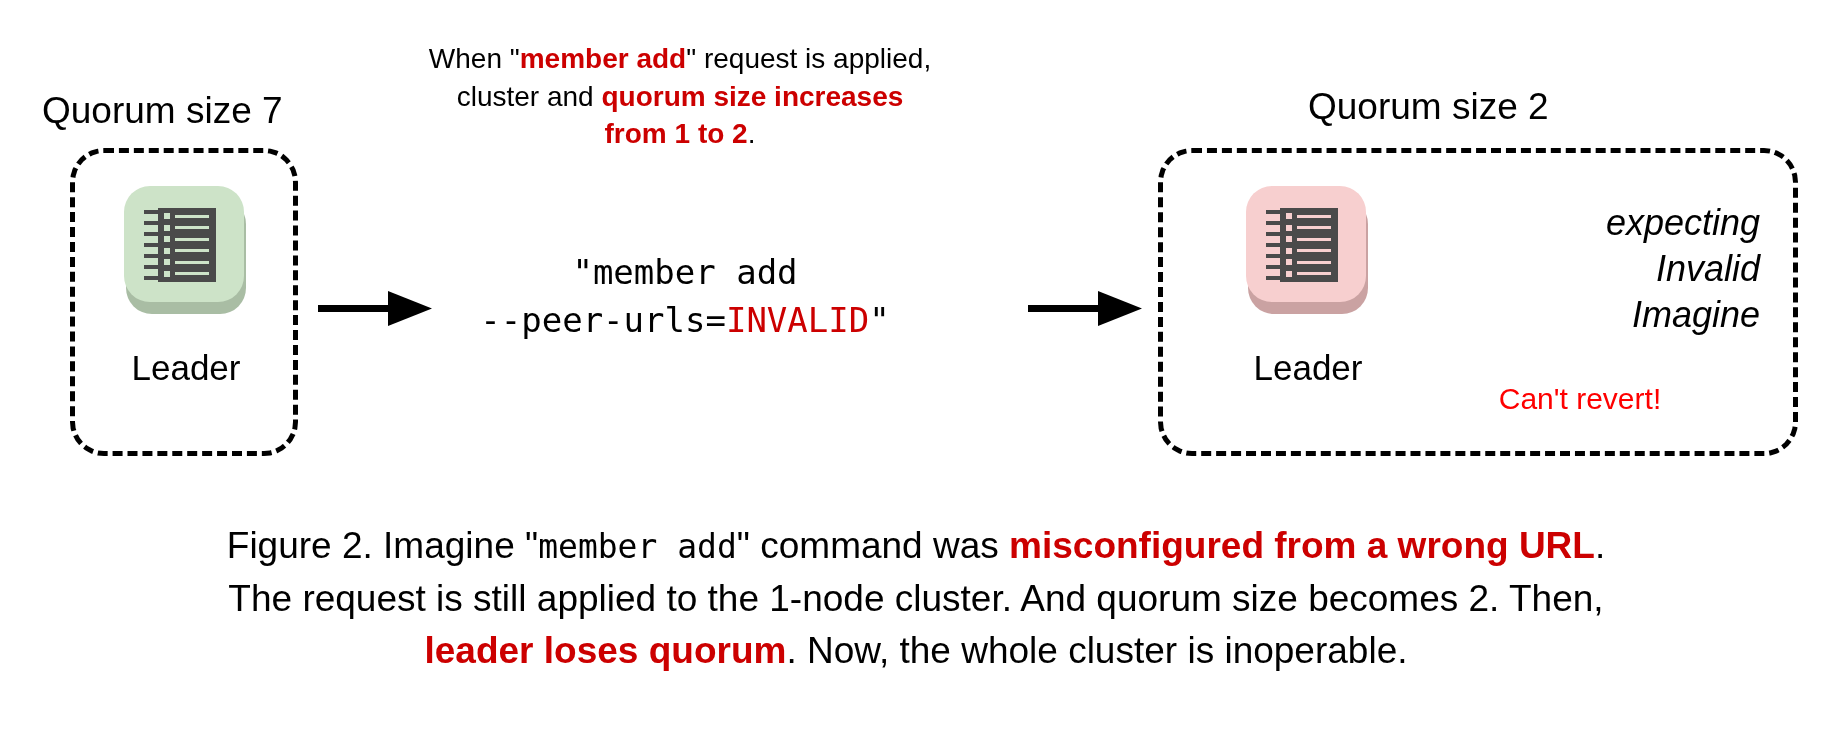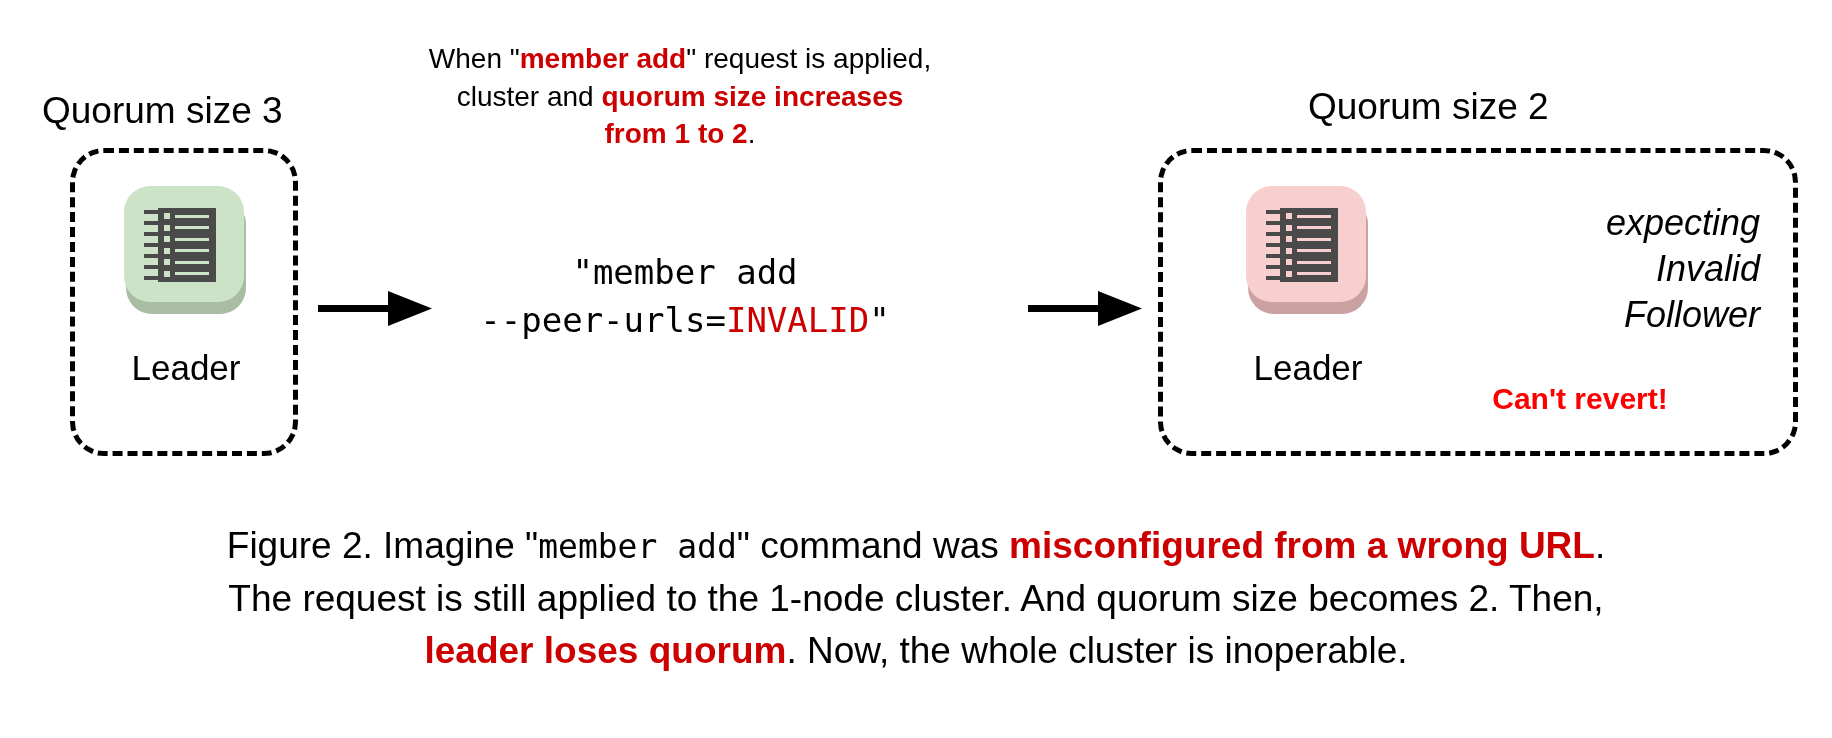--- a/index.html
+++ b/index.html
@@ -150,21 +150,21 @@
     line-height: 1.28;
     font-style: italic;
   }
   #cant-revert {
     position: absolute;
     left: 1430px;
     top: 382px;
     width: 300px;
     text-align: center;
     font-size: 30px;
-    font-weight: bold;
+    font-weight: normal;
     color: #fe0000;
   }
 
   
   #figure-caption {
     position: absolute;
     left: 40px;
     top: 520px;
     width: 1752px;
     text-align: center;
@@ -175,21 +175,21 @@
 </style>
 </head>
 <body>
 
 <div id="top-caption">
   <span>When "</span><span class="red-bold">member add</span><span>" request is applied,</span><br>
   <span>cluster and </span><span class="red-bold">quorum size increases</span><br>
   <span class="red-bold">from 1 to 2</span><span>.</span>
 </div>
 
-<div class="quorum-label" id="quorum-label-left">Quorum size 3</div>
+<div class="quorum-label" id="quorum-label-left">Quorum size 7</div>
 <div class="cluster-box" id="box-left"></div>
 
 <div class="node" id="node-left">
   <div class="node-icon-wrap">
     <div class="node-icon-shadow shadow-green"></div>
     <div class="node-icon-tile tile-green">
       <div class="rack-ticks">
         <div class="rack-tick"></div>
           <div class="rack-tick"></div>
           <div class="rack-tick"></div>
@@ -295,21 +295,21 @@
         </div>
       </div>
     </div>
   </div>
   <div class="node-label">Leader</div>
 </div>
 
 <div id="expecting-block">
   <span>expecting</span><br>
   <span>Invalid</span><br>
-  <span>Follower</span>
+  <span>Imagine</span>
 </div>
 
 <div id="cant-revert">Can't revert!</div>
 
 <div id="figure-caption">
   <span class="ital">Figure 2.</span><span> Imagine "</span><span class="mono">member add</span><span>" command was </span><span class="red-bold">misconfigured from a wrong URL</span><span>.</span><br>
   <span>The request is still applied to the 1-node cluster. And quorum size becomes 2. Then,</span><br>
   <span class="red-bold">leader loses quorum</span><span>. Now, the whole cluster is inoperable.</span>
 </div>
 

